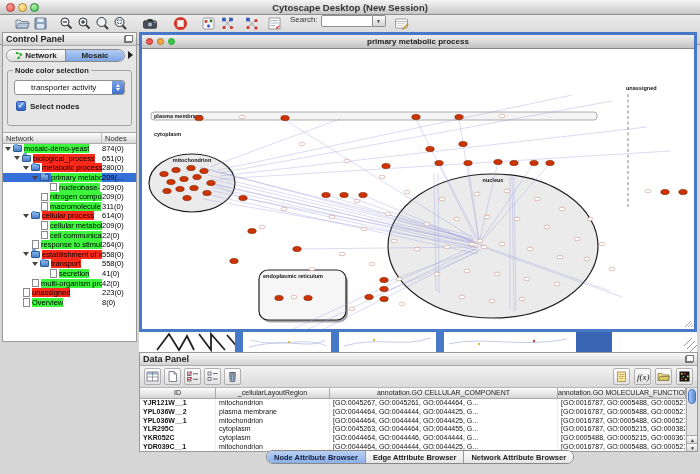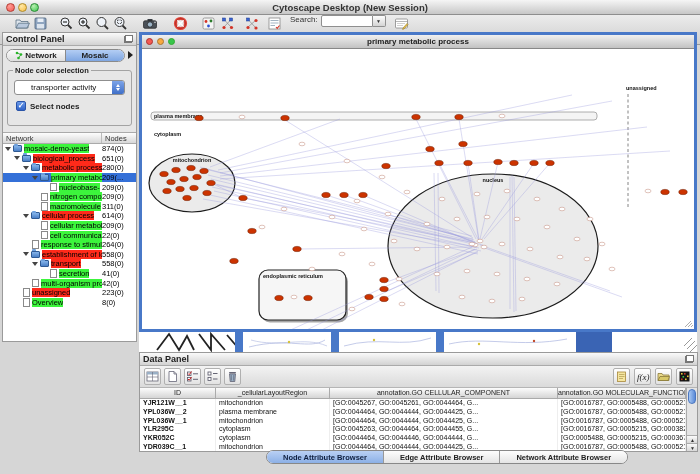--- a/index.html
+++ b/index.html
@@ -110,21 +110,21 @@
   .id-cell{font-weight:bold;}
   .dp-scroll{position:absolute;right:0;top:0;bottom:0;width:11px;background:#e4e4e4;border-left:1px solid #aaa;}
   .dp-thumb{position:absolute;left:1px;top:1px;width:8px;height:15px;border-radius:4px;
     background:linear-gradient(90deg,#a9c8f2,#5a8ad8);border:0.5px solid #4a76c0;}
   .dp-sbtn{position:absolute;left:0;width:11px;height:8px;background:linear-gradient(#fafafa,#d8d8d8);
     border-top:1px solid #aaa;font-size:5px;color:#333;text-align:center;line-height:8px;}
 
   
   .bottom-tabs{position:absolute;left:266px;top:450px;height:14px;display:inline-flex;
     border:1px solid #888;border-radius:7px;overflow:hidden;background:#fff;}
-  .seg{padding:0 16px;display:flex;align-items:center;font-size:7.5px;font-weight:bold;color:#222;
+  .seg{padding:0 7px;display:flex;align-items:center;font-size:7.5px;font-weight:bold;color:#222;
     background:linear-gradient(#fdfdfd,#e4e4e4);border-right:1px solid #999;white-space:nowrap;}
   .seg:last-child{border-right:none;}
   .seg.sel{background:linear-gradient(#b9d0f4,#8cb0e6);color:#102040;}
 
   
   .status-bar{position:absolute;left:0;top:462px;width:700px;height:12px;}
   .status-item{position:absolute;top:1px;font-size:7.5px;color:#333;}
   .grip{position:absolute;right:2px;top:1px;width:10px;height:10px;
     background:repeating-linear-gradient(135deg,transparent 0 2px,#9a9a9a 2px 3px);}
 </style>

